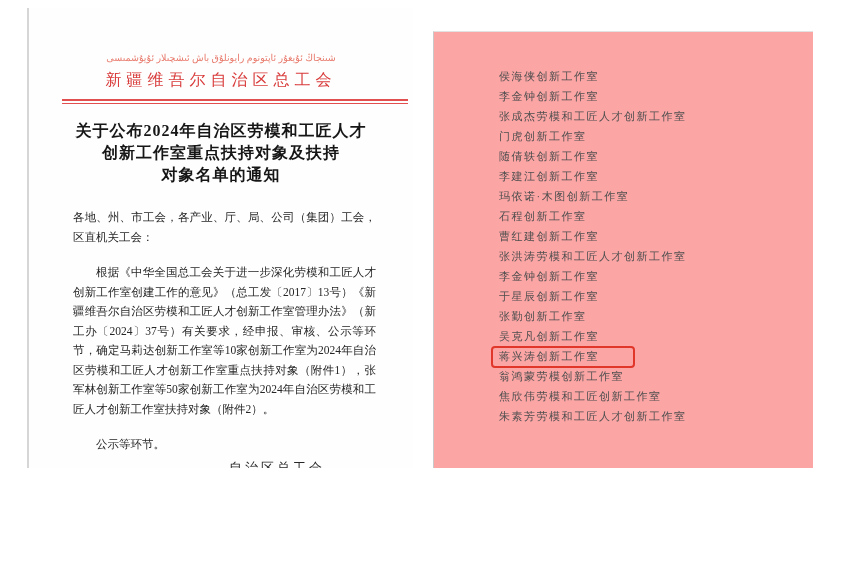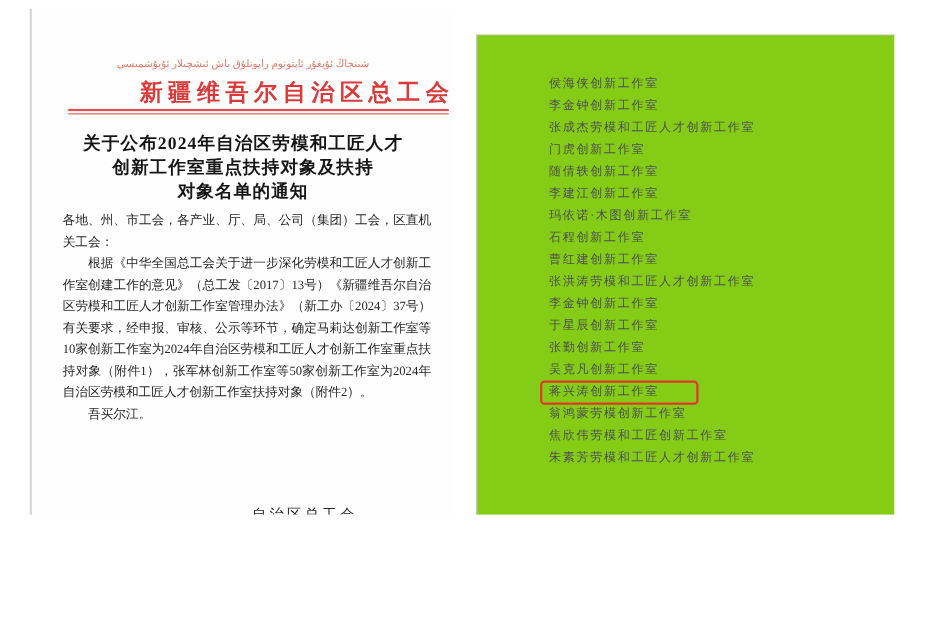--- a/index.html
+++ b/index.html
@@ -12,38 +12,38 @@
   
   .notice-page {
     position:absolute; left:27px; top:8px; width:386px; height:547px;
     background:#fefefe; border-left:2px solid #d6d6d6;
   }
   .uyghur-header {
     position:absolute; top:44px; left:0; right:0; text-align:center;
     direction:rtl; font-size:9.5px; color:#e8796b; letter-spacing:0.5px;
   }
   .org-name {
-    position:absolute; top:62px; left:0; right:0; text-align:right;
-    font-size:21px; font-weight:bold; color:var(--header-red);
+    position:absolute; top:62px; left:0; right:0; text-align:center;
+    font-size:16px; font-weight:normal; color:var(--header-red);
     letter-spacing:5px; white-space:nowrap;
   }
   .header-rule {
     position:absolute; top:91px; left:33px; width:346px; height:5px;
     border-top:2px solid var(--line-red); border-bottom:1px solid var(--line-red);
   }
   .notice-title {
     position:absolute; top:112px; left:0; right:0; text-align:center;
     font-size:16px; font-weight:bold; color:#161616; line-height:22px;
     white-space:pre-line; letter-spacing:1px;
   }
   .notice-body {
     position:absolute; top:184px; left:28px; right:21px;
     font-size:11.5px; line-height:19.5px; color:#262626; text-align:justify;
   }
-  .notice-body p { margin:0; }
+  .notice-body p { margin:16px; }
   .notice-body p.indent { text-indent:2em; }
   .attachments {
     position:absolute; top:387px; left:72px; right:10px;
     font-size:11.5px; line-height:20px; color:#262626; display:flex;
   }
   .att-label { flex:0 0 auto; }
   .att-items { flex:1 1 auto; }
   .att-item-1 { padding-left:23px; text-indent:-23px; }
   .att-item-2 { margin-left:13px; margin-top:1px; }
   .signature {
@@ -53,21 +53,21 @@
   .signer { letter-spacing:3px; }
   .date { letter-spacing:1px;text-decoration:underline; }
   .footer-rule {
     position:absolute; top:500px; left:36px; width:314px; height:4px;
     border-top:2px solid #e25852; border-bottom:1px solid #ec8a84;
   }
 
   
   .list-page {
     position:absolute; left:433px; top:31px; width:380px; height:508px;
-    background:#84cc16; border-left:1px solid #c9c9c9; border-top:1px solid #e2e2e2;
+    background:#fca5a5; border-left:1px solid #c9c9c9; border-top:1px solid #e2e2e2;
   }
   .workshop-list { padding:34px 0 0 65px; }
   .list-item {
     height:20px; font-size:11px; color:#4e4e4e; letter-spacing:1.5px;
     line-height:20px; white-space:nowrap;
   }
   .highlight-box {
     display:inline-block; border:2px solid var(--box-red); border-radius:4px;
     padding:0 34px 1px 6px; margin-left:-8px; line-height:17px;
   }
@@ -81,21 +81,21 @@
     <div class="uyghur-header">شىنجاڭ ئۇيغۇر ئاپتونوم رايونلۇق باش ئىشچىلار ئۇيۇشمىسى</div>
     <div class="org-name">新疆维吾尔自治区总工会</div>
     <div class="header-rule"></div>
     <div class="notice-title">关于公布2024年自治区劳模和工匠人才
 创新工作室重点扶持对象及扶持
 对象名单的通知</div>
 
     <div class="notice-body">
       <p>各地、州、市工会，各产业、厅、局、公司（集团）工会，区直机关工会：</p>
       <p class="indent">根据《中华全国总工会关于进一步深化劳模和工匠人才创新工作室创建工作的意见》（总工发〔2017〕13号）《新疆维吾尔自治区劳模和工匠人才创新工作室管理办法》（新工办〔2024〕37号）有关要求，经申报、审核、公示等环节，确定马莉达创新工作室等10家创新工作室为2024年自治区劳模和工匠人才创新工作室重点扶持对象（附件1），张军林创新工作室等50家创新工作室为2024年自治区劳模和工匠人才创新工作室扶持对象（附件2）。</p>
-      <p class="indent">吾买尔江。</p>
+      <p class="indent">公示等环节。</p>
     </div>
 
 
     <div class="signature">
       <div class="signer">自治区总工会</div>
       <div class="date">2025年7月22日</div>
     </div>
 
     <div class="footer-rule"></div>
   </div>

